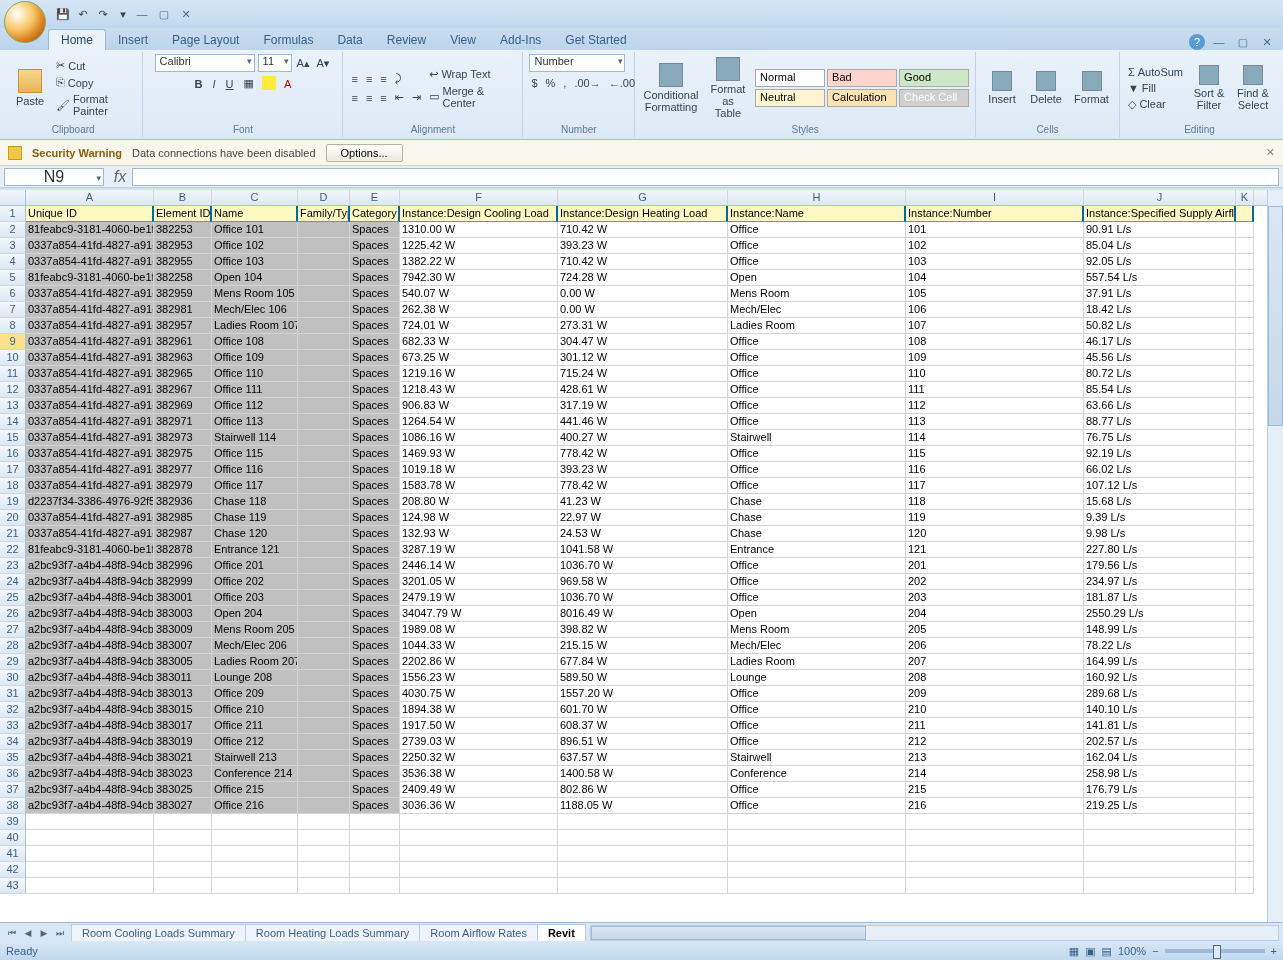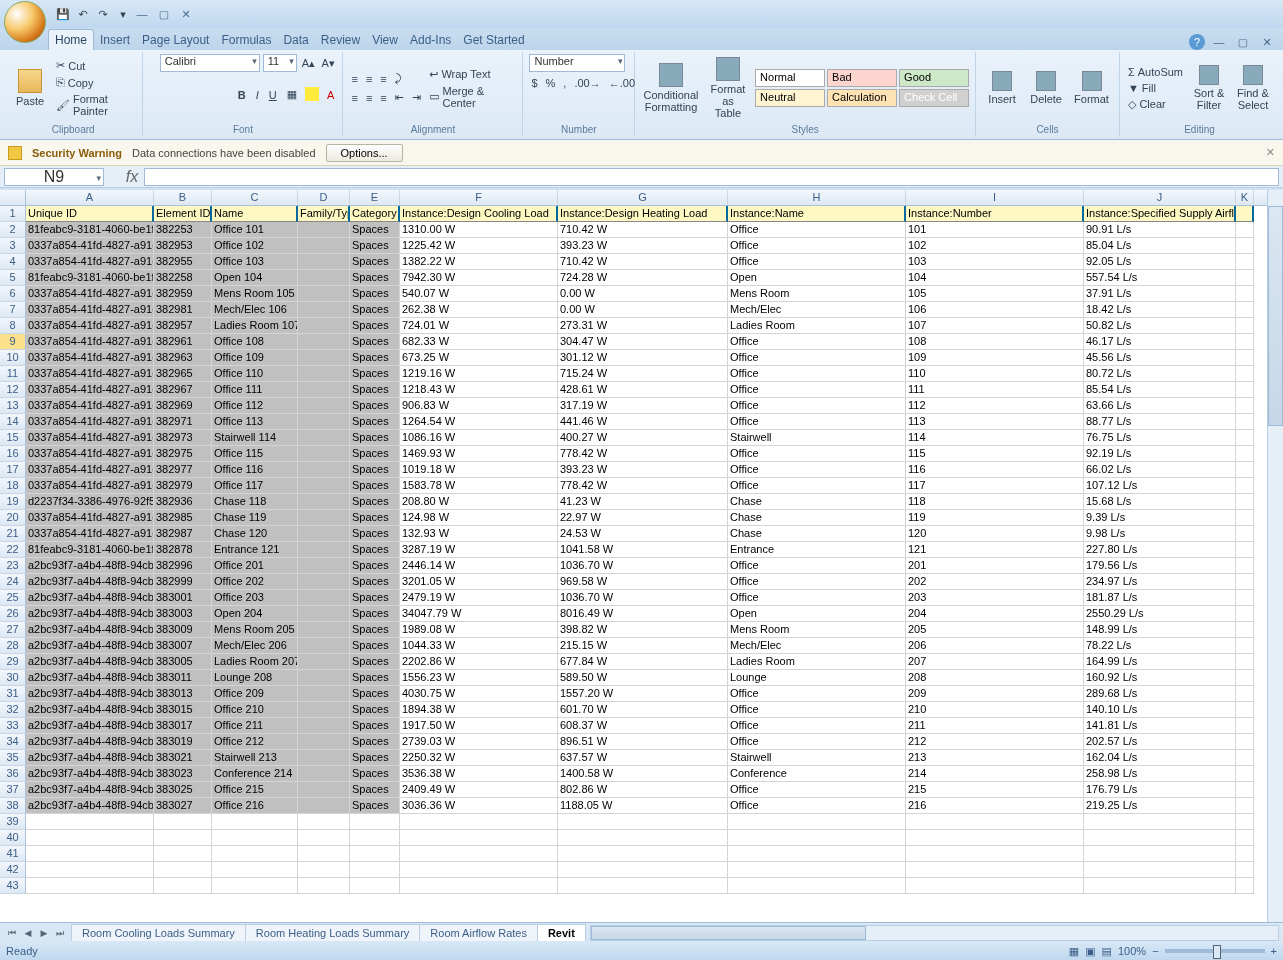--- a/index.html
+++ b/index.html
@@ -9,21 +9,21 @@
 .titlebar { height: 28px; background: linear-gradient(#d7e7f5,#bfd8ef); display: flex; align-items: center; font-size: 12px; color: #3b5e88; }
 .office-btn { width: 42px; height: 42px; margin: 2px 4px; background: radial-gradient(circle at 30% 30%, #fff, #f6c869 40%, #d87a1c 70%, #8a3b0c); border-radius: 50%; border: 1px solid #8a6; position: relative; top: 8px; z-index: 10; }
 .qat { display: flex; gap: 2px; align-items: center; margin-left: 4px; }
 .qat-btn { width: 18px; height: 18px; border: 1px solid transparent; border-radius: 2px; display:flex;align-items:center;justify-content:center;font-size:11px;color:#345; }
 .title-text { flex: 1; text-align: center; font-size: 12px; color: #4a6b8c; }
 .win-controls { display: flex; gap: 2px; margin-right: 6px; }
 .win-btn { width: 20px; height: 16px; font-size: 11px; color:#4a6b8c; text-align:center; line-height:14px; border:1px solid transparent; }
 
 
 .ribbon-tabs { height: 22px; background: linear-gradient(#c9ddf0,#bcd4eb); display:flex; align-items:flex-end; padding-left: 48px; font-size:12px; }
-.rtab { padding: 3px 6px; color:#3b5e88; cursor:pointer; }
+.rtab { padding: 3px 12px; color:#3b5e88; cursor:pointer; }
 .rtab.active { background: #eaf2fa; border: 1px solid #9fbad6; border-bottom: none; border-radius: 3px 3px 0 0; color:#2a4765; }
 .ribbon-right { margin-left:auto; display:flex; gap:4px; padding-right:6px; align-items:center;}
 .help-icon { width:16px;height:16px;background:#5a9bd5;border-radius:50%;color:#fff;font-size:11px;text-align:center;line-height:16px;}
 
 
 .ribbon { height: 90px; background: linear-gradient(#eaf2fa,#dce9f5); border-bottom: 1px solid #9fbad6; display:flex; padding: 2px 4px; }
 .rgroup { border-right: 1px solid #c0d4e8; padding: 2px 6px; display:flex; flex-direction:column; justify-content:space-between; position:relative;}
 .rgroup-label { font-size: 10px; color:#5b7a9a; text-align:center; padding-top:2px; }
 .rgroup-body { flex:1; display:flex; align-items:center; gap:4px; }
 .btn-lg { display:flex; flex-direction:column; align-items:center; gap:2px; padding:2px 4px; font-size:11px; color:#345; min-width:40px;}
@@ -42,21 +42,21 @@
 .secbar { height: 26px; background:#f9f6ed; border-bottom:1px solid #d9d2bb; display:flex; align-items:center; gap:10px; padding:0 8px; font-size:11px; color:#444;}
 .secbar .shield{width:14px;height:14px;background:#f2c744;border:1px solid #c89b1b;}
 .secbar .sw{color:#8a5d0c;font-weight:bold;}
 .secbar button{font-size:11px;padding:2px 14px;border:1px solid #b8b2a0;background:linear-gradient(#fefefe,#eceade);border-radius:2px;}
 .secbar .close-x{margin-left:auto;color:#888;font-size:11px;}
 
 
 .fbar { height:22px; background:#e6eff8; border-bottom:1px solid #b8cee3; display:flex; align-items:center; font-size:16px;}
 .namebox{width:100px;height:18px;border:1px solid #9fbad6;background:#fff;margin:0 4px;text-align:center;line-height:16px;color:#333;position:relative;}
 .namebox::after{content:"▾";position:absolute;right:2px;top:1px;font-size:9px;color:#567;}
-.fx{width:24px;text-align:center;color:#666;font-style:italic;margin-left:12px;}
+.fx{width:24px;text-align:center;color:#666;font-style:italic;}
 .formula{flex:1;height:18px;border:1px solid #9fbad6;background:#fff;margin-right:4px;}
 
 
 .grid-wrap { position:absolute; top:190px; bottom:38px; left:0; right:0; overflow:hidden; background:#fff;}
 .colhdrs { display:flex; height:16px; background:linear-gradient(#f3f7fc,#dde8f3); border-bottom:1px solid #a9c1da; position:sticky;top:0; font-size:11px; color:#3b5e88;}
 .corner{width:26px;border-right:1px solid #a9c1da;background:linear-gradient(#f3f7fc,#dde8f3);}
 .ch{border-right:1px solid #c8d6e5;text-align:center;line-height:15px;}
 .rows{overflow:auto;height:calc(100% - 16px);}
 .row{display:flex;height:16px;font-size:11px;color:#000;}
 .rh{width:26px;background:linear-gradient(#f3f7fc,#dde8f3);border-right:1px solid #a9c1da;border-bottom:1px solid #c8d6e5;text-align:center;color:#3b5e88;line-height:15px;}
@@ -139,21 +139,21 @@
         <div class="btn-sm">
             <span>🖌</span>
             <span>Format Painter</span>
           </div>
       </div>
     </div>
     <div class="rgroup-label">Clipboard</div>
   </div>
 
   <div class="rgroup" style="min-width:200px;">
-    <div class="rgroup-body" style="flex-direction:column;align-items:flex-end;gap:15px;">
+    <div class="rgroup-body" style="flex-direction:column;align-items:center;gap:4px;">
       <div style="display:flex;gap:3px;">
         <div class="combo" style="width:100px;">Calibri</div>
         <div class="combo" style="width:34px;">11</div>
         <span class="btn-sm">A▴</span>
         <span class="btn-sm">A▾</span>
       </div>
       <div style="display:flex;gap:6px;">
         <b class="btn-sm">B</b>
         <i class="btn-sm">I</i>
         <u class="btn-sm">U</u>

